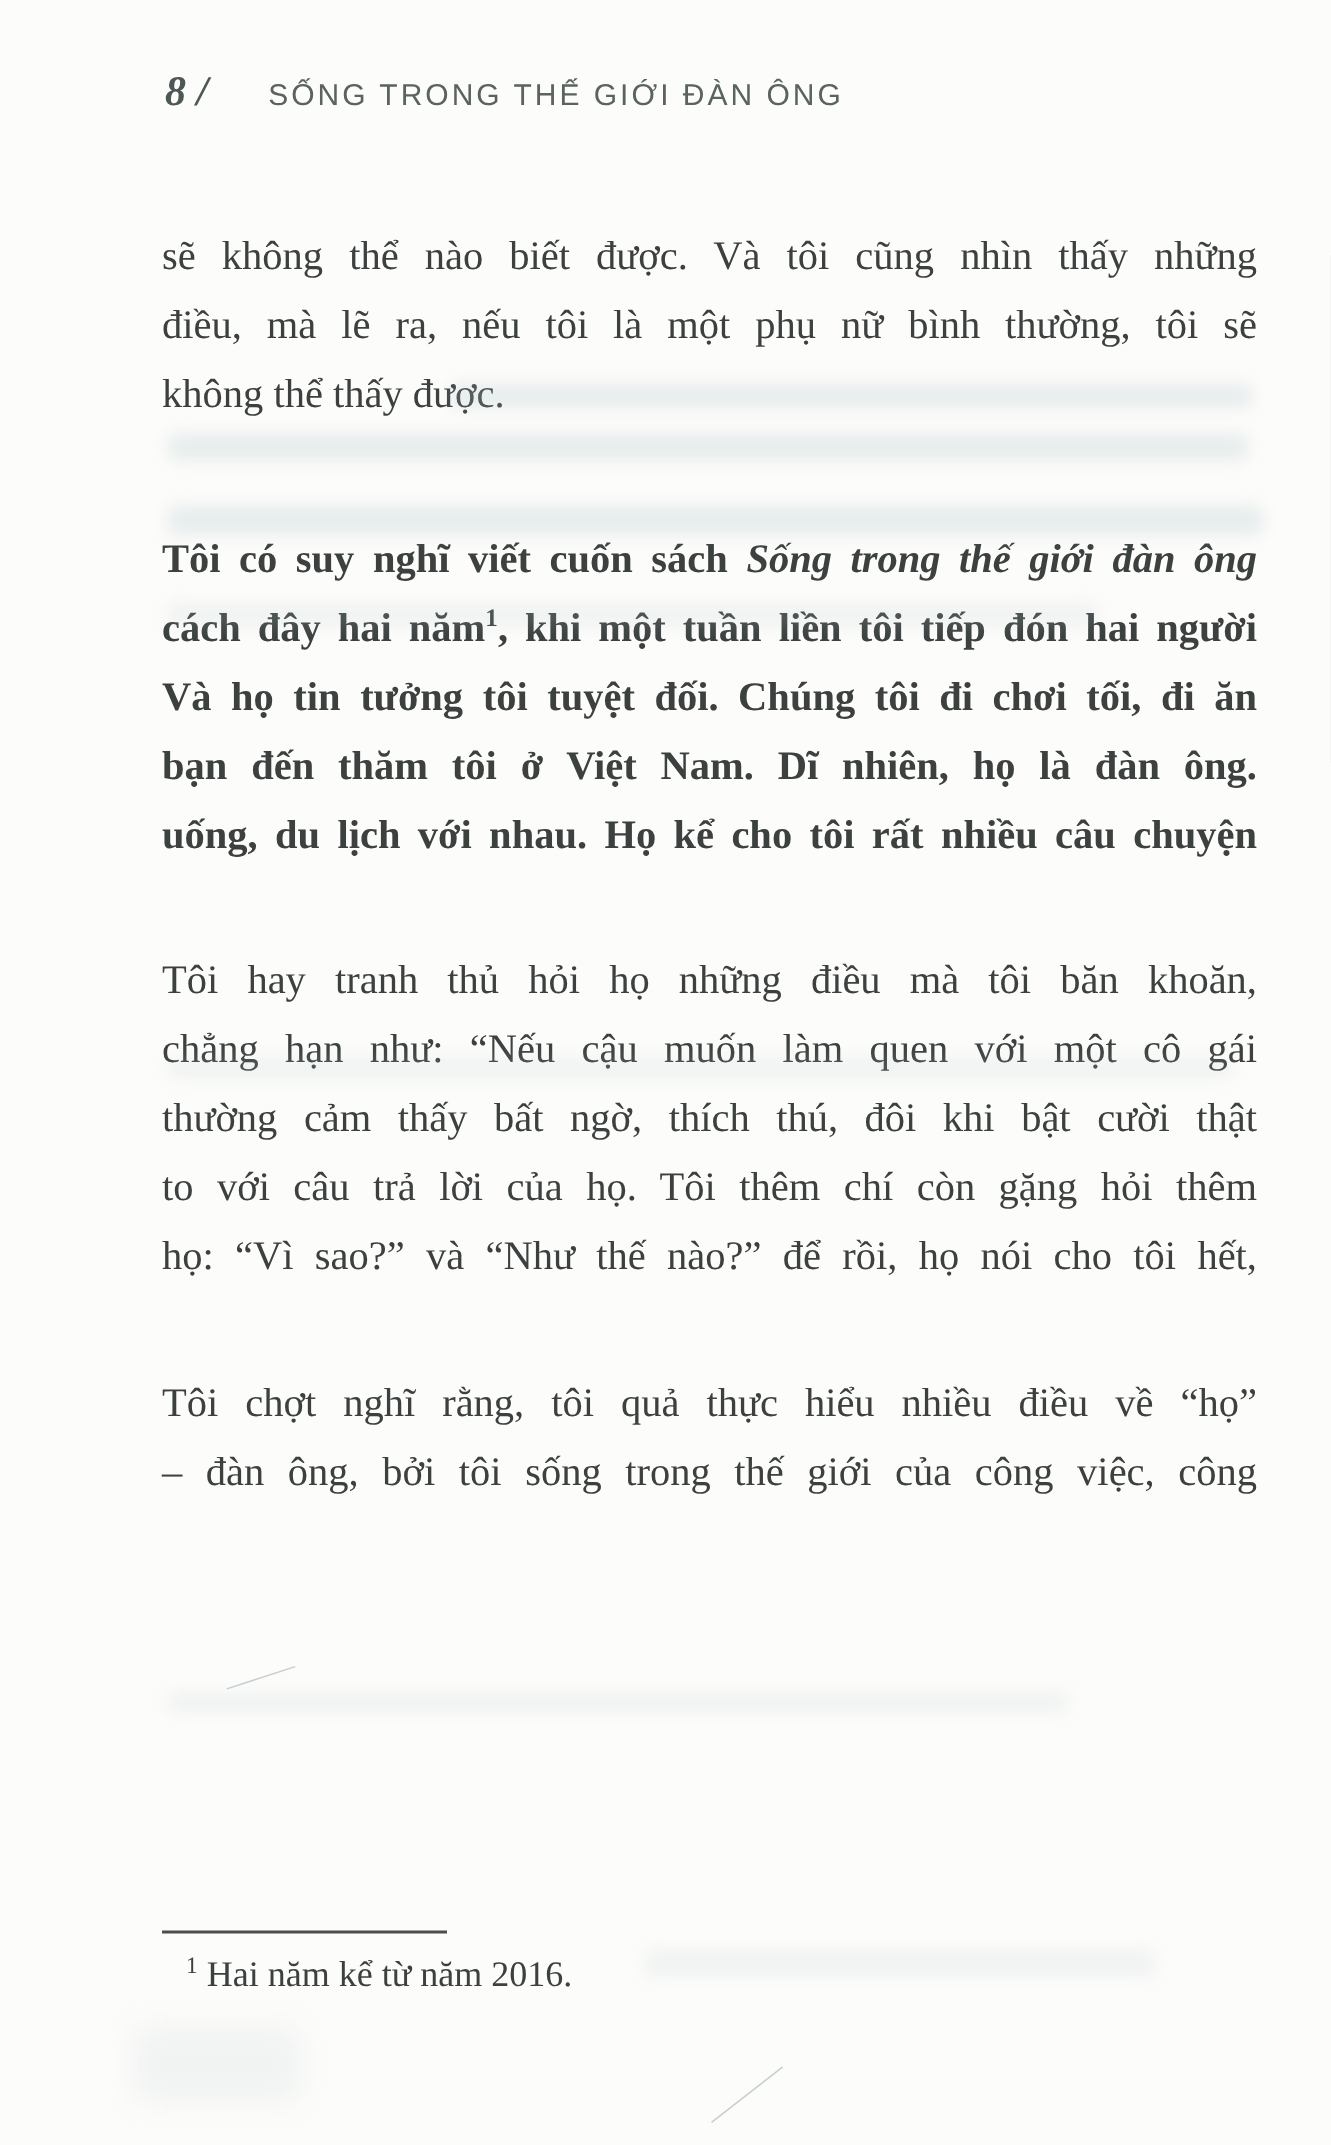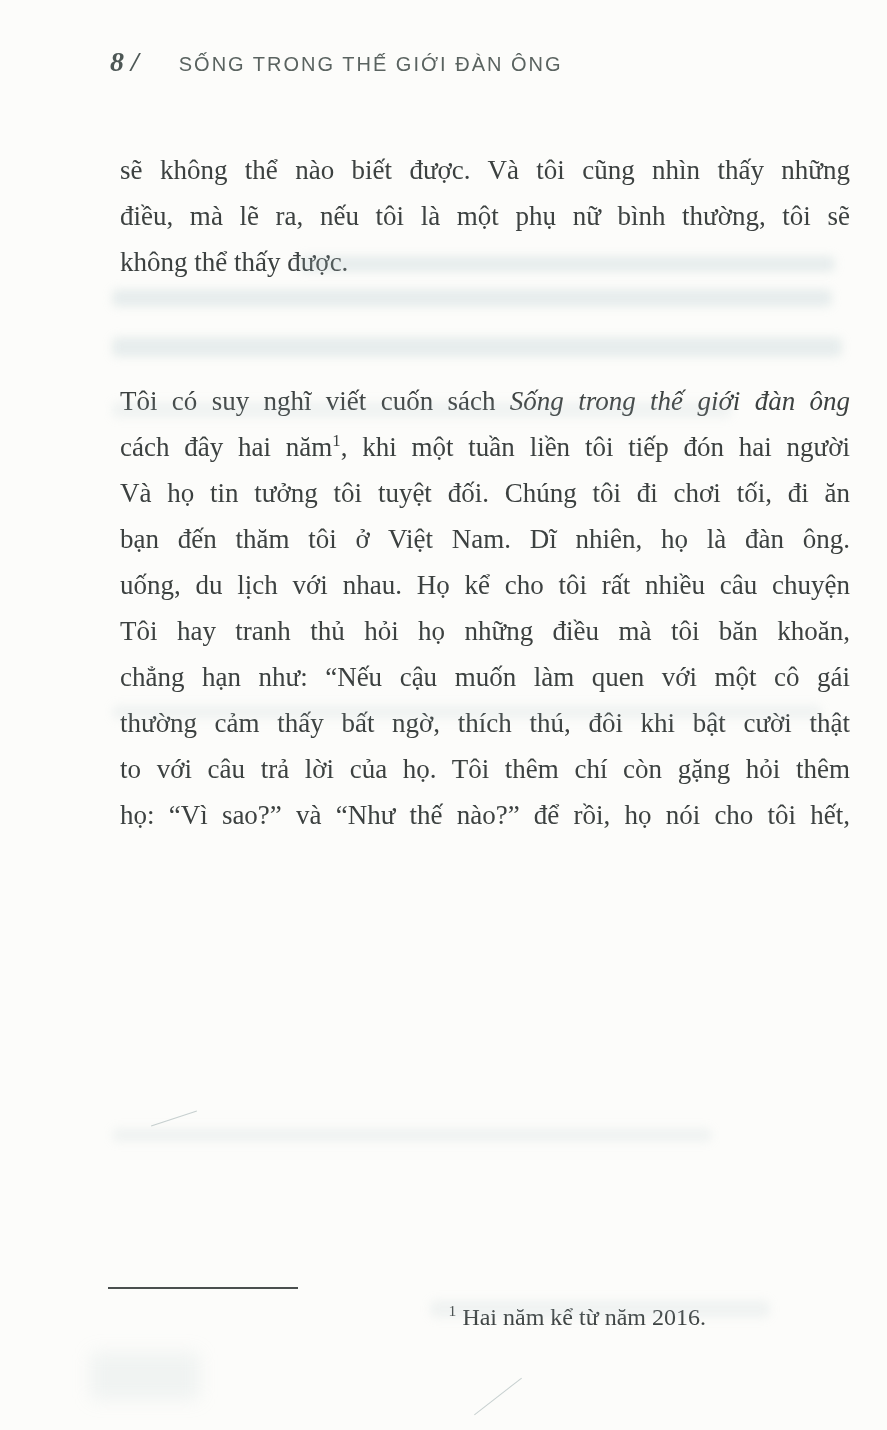--- a/index.html
+++ b/index.html
@@ -30,43 +30,43 @@
     font-size:28px;color:#4d5755;
   }
   .htitle{
     margin-left:40px;
     font-family:"Liberation Sans","DejaVu Sans",sans-serif;
     font-size:20px;letter-spacing:2px;font-weight:400;
     color:var(--header-text);
   }
   
   .bodytext{
-    position:absolute;left:120px;top:147px;width:730px;
+    position:absolute;left:108px;top:147px;width:730px;
     font-size:27px;
   }
   .para{margin:0;}
-  .para-1{margin-top:93px;}
-  .para-2{}
+  .para-1{margin-top:64px;font-weight:bold;}
+  .para-2{margin-top:51px;}
   .para-3{margin-top:52px;}
   .line{
     height:46px;line-height:46px;
     text-align:justify;text-align-last:justify;
     white-space:normal;
   }
   .line-last{text-align-last:left;}
   .it{font-style:italic;}
   .sup{vertical-align:super;font-size:0.62em;line-height:0;}
   
   .footnote-rule{
     position:absolute;left:108px;top:1287px;width:190px;height:0;
     border-top:2px solid var(--footnote-rule);
   }
   .footnote{
-    position:absolute;left:106px;top:1297px;width:600px;
-    font-size:24px;line-height:40px;color:var(--body-text);text-align:right;
+    position:absolute;left:124px;top:1297px;width:600px;
+    font-size:24px;line-height:40px;color:var(--body-text);
   }
   .footnote .sup{font-size:0.65em;}
   
   .ghost{
     position:absolute;
     background:rgba(170,196,200,0.25);
     filter:blur(5px);
     border-radius:6px;
   }
   .ghost.lighter{background:rgba(178,202,205,0.16);}
@@ -98,20 +98,24 @@
         <div class="line"><span>bạn đến thăm tôi ở Việt Nam. Dĩ nhiên, họ là đàn ông.</span></div>
         <div class="line"><span>uống, du lịch với nhau. Họ kể cho tôi rất nhiều câu chuyện</span></div>
       </div>
       <div class="para para-2">
         <div class="line"><span>Tôi hay tranh thủ hỏi họ những điều mà tôi băn khoăn,</span></div>
         <div class="line"><span>chẳng hạn như: “Nếu cậu muốn làm quen với một cô gái</span></div>
         <div class="line"><span>thường cảm thấy bất ngờ, thích thú, đôi khi bật cười thật</span></div>
         <div class="line"><span>to với câu trả lời của họ. Tôi thêm chí còn gặng hỏi thêm</span></div>
         <div class="line"><span>họ: “Vì sao?” và “Như thế nào?” để rồi, họ nói cho tôi hết,</span></div>
       </div>
+      <div class="para para-3">
+        <div class="line"><span>Tôi chợt nghĩ rằng, tôi quả thực hiểu nhiều điều về “họ”</span></div>
+        <div class="line"><span>– đàn ông, bởi tôi sống trong thế giới của công việc, công</span></div>
+      </div>
     </div>
 
   <div class="footnote-rule"></div>
   <div class="footnote"><span class="sup">1</span><span> Hai năm kể từ năm 2016.</span></div>
 
   <div class="ghost" style="left:300px;top:256px;width:535px;height:16px;"></div>
   <div class="ghost" style="left:112px;top:289px;width:720px;height:18px;"></div>
   <div class="ghost" style="left:112px;top:337px;width:730px;height:20px;"></div>
   <div class="ghost lighter" style="left:112px;top:402px;width:620px;height:16px;"></div>
   <div class="ghost lighter" style="left:112px;top:705px;width:710px;height:14px;"></div>

